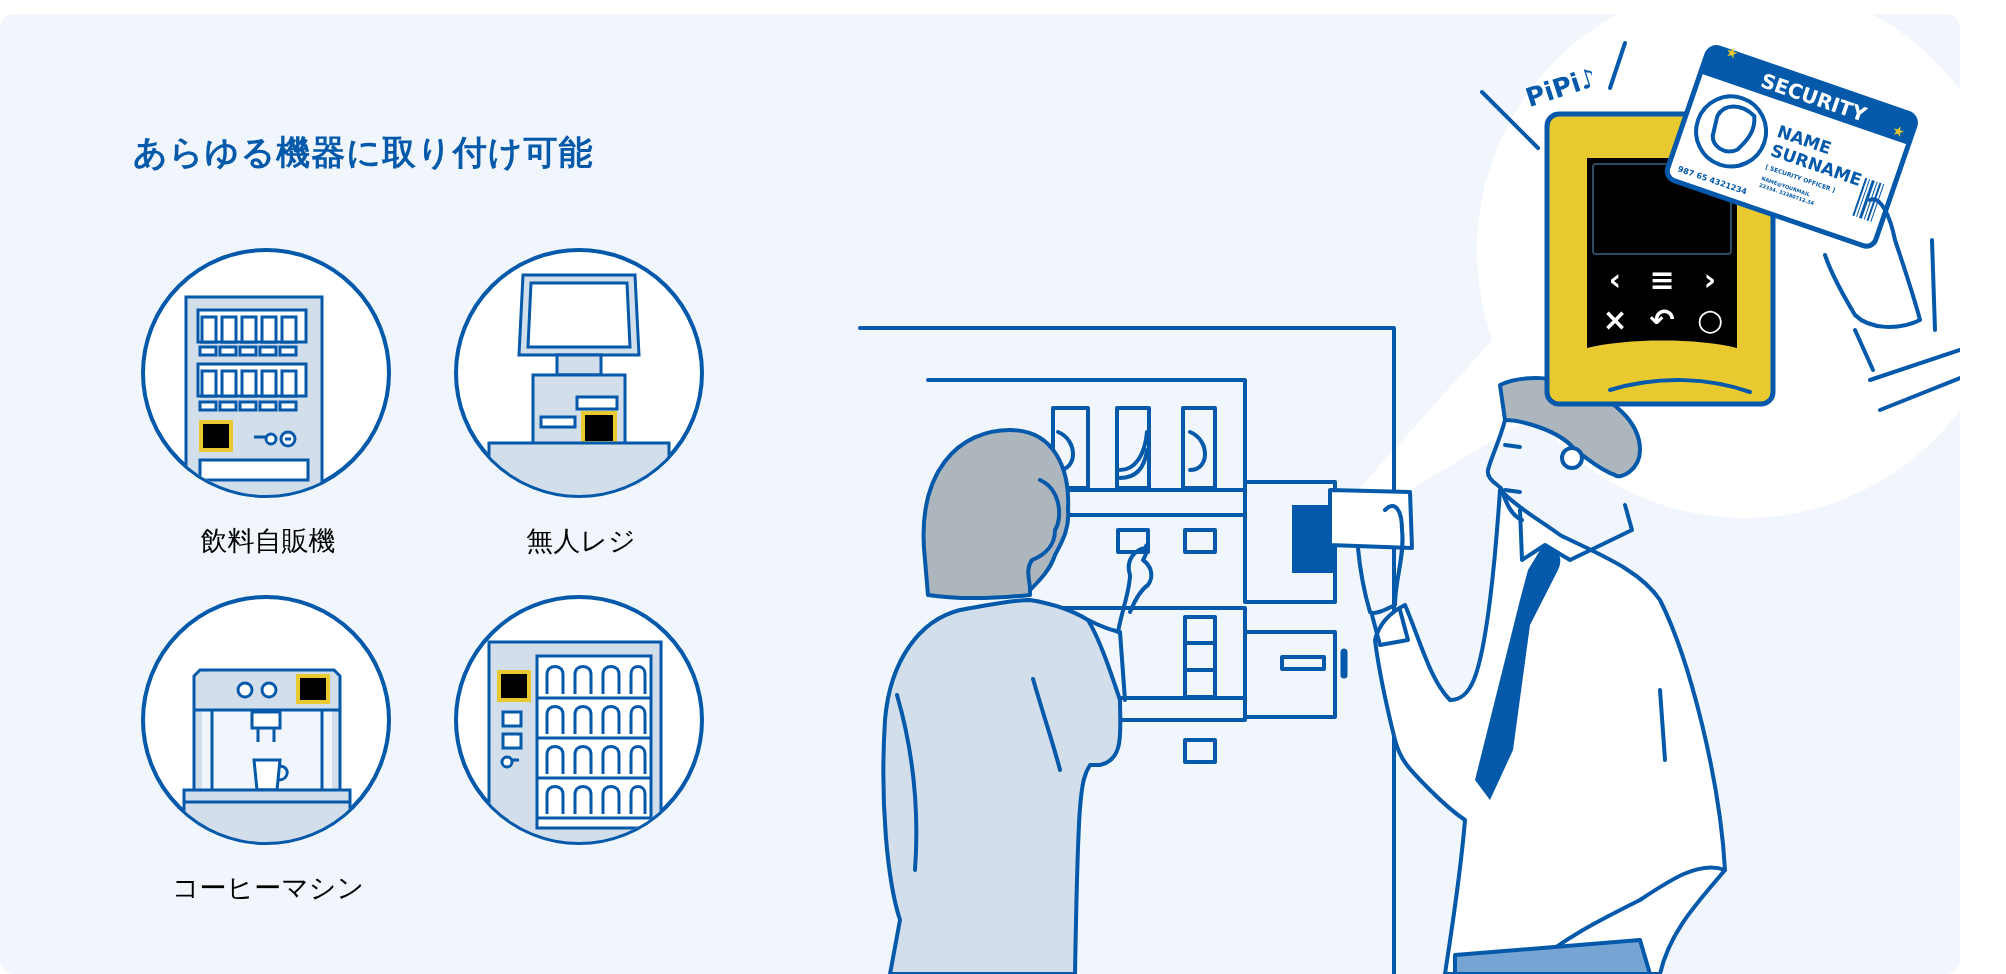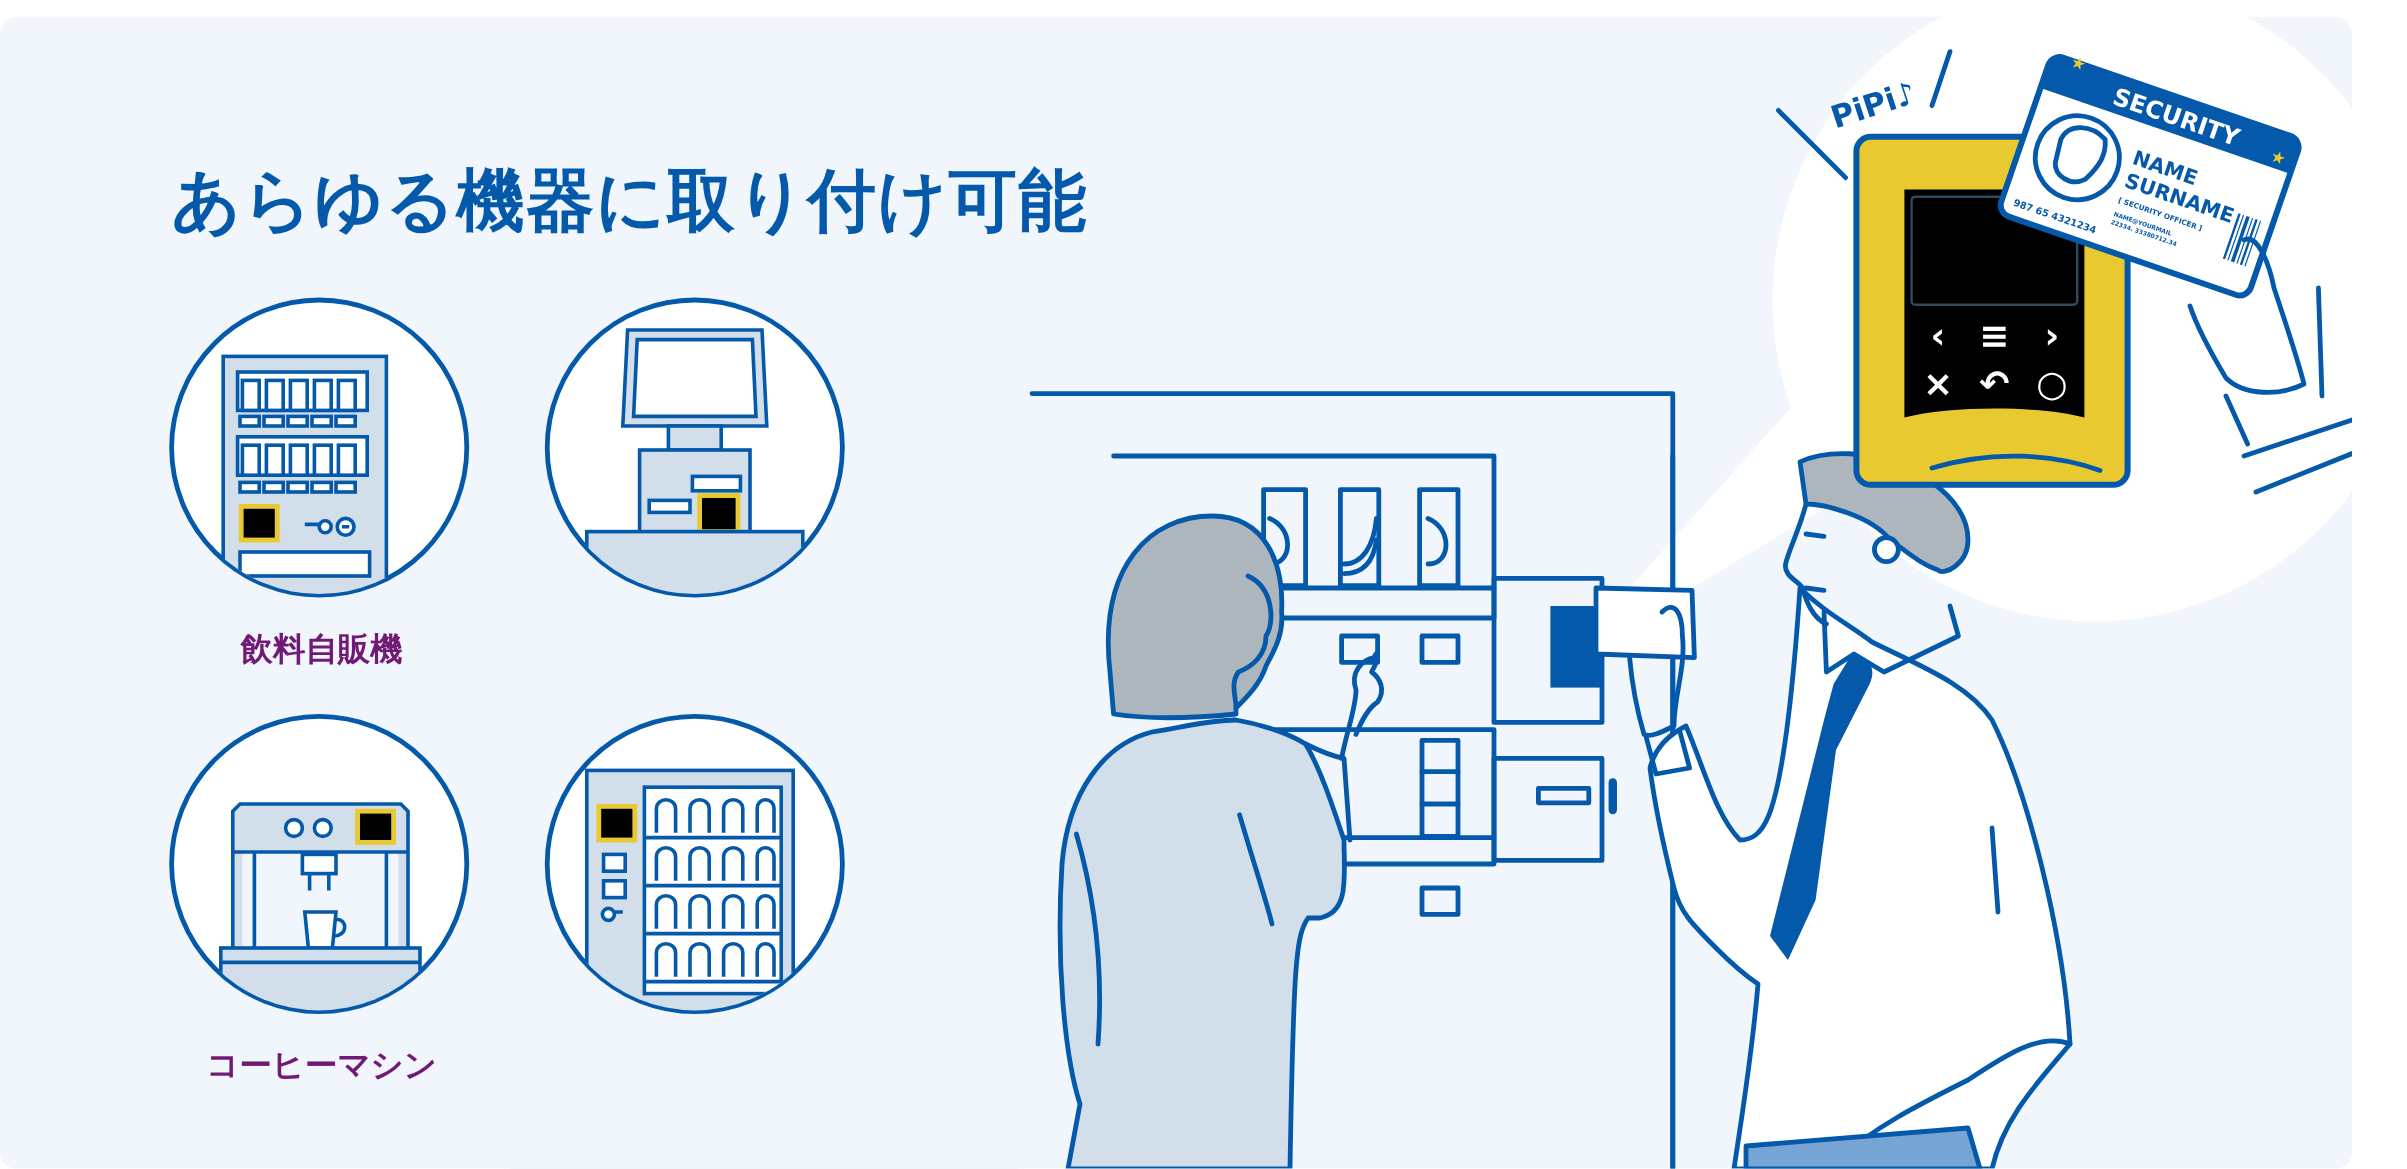--- a/index.html
+++ b/index.html
@@ -1,26 +1,26 @@
 <!DOCTYPE html>
 <html><head>
 <meta charset="utf-8">
 <style>
   html, body { margin: 0; padding: 0; background: #ffffff; }
   body { width: 2006px; height: 974px; position: relative; overflow: hidden;
          font-family: "DejaVu Sans", "Liberation Sans", sans-serif; }
   .card { position: absolute; left: 0; top: 14px; width: 1960px; height: 960px;
           background: #f0f6fb; border-radius: 14px; overflow: hidden; }
-  .title { position: absolute; left: 143px; top: 116px; margin: 0;
-           font-size: 57px; font-weight: bold; color: #0459aa; letter-spacing: 1px;
+  .title { position: absolute; left: 133px; top: 116px; margin: 0;
+           font-size: 34px; font-weight: bold; color: #0459aa; letter-spacing: 1px;
            white-space: nowrap; }
   .device { position: absolute; width: 256px; }
   .device .circle { width: 252px; height: 252px; }
-  .device .label { display: block; text-align: center; font-size: 27px; font-weight: bold;
-                   color: #701a75; margin-top: 24px; white-space: nowrap; }
+  .device .label { display: block; text-align: center; font-size: 27px; font-weight: normal;
+                   color: #000000; margin-top: 24px; white-space: nowrap; }
   svg { display: block; }
   .scene { position: absolute; left: 0; top: 0; }
   .pipi { font-family: "DejaVu Sans", sans-serif; font-weight: bold; }
 </style>
 </head>
 <body>
 
 <div class="card">
 
   <svg class="scene" width="1960" height="960" viewBox="0 14 1960 960">
@@ -216,20 +216,21 @@
         <path d="M 70 28 L 182 28 L 186 108 L 66 108 Z" fill="#d3deeb"></path>
         <path d="M 78 36 L 174 36 L 177 100 L 75 100 Z" fill="#ffffff"></path>
         <rect x="104" y="108" width="44" height="20" fill="#d3deeb"></rect>
         <rect x="80" y="128" width="92" height="80" fill="#d3deeb"></rect>
         <rect x="124" y="150" width="40" height="12" fill="#ffffff"></rect>
         <rect x="88" y="170" width="34" height="10" fill="#ffffff"></rect>
         <rect x="130" y="166" width="32" height="30" fill="#000000" stroke="#e8c930" stroke-width="4"></rect>
         <rect x="36" y="196" width="180" height="70" fill="#d3deeb"></rect>
       </g>
     </svg>
+    <span class="label">無人レジ</span>
   </div>
 
   <div class="device" style="left:140px; top:580px;">
     <svg class="circle" viewBox="0 0 252 252">
       <defs>
           <clipPath id="c3">
             <circle cx="126" cy="126" r="122"></circle>
           </clipPath>
         </defs>
       <circle cx="126" cy="126" r="123" fill="#ffffff" stroke="#0459aa" stroke-width="4"></circle>

